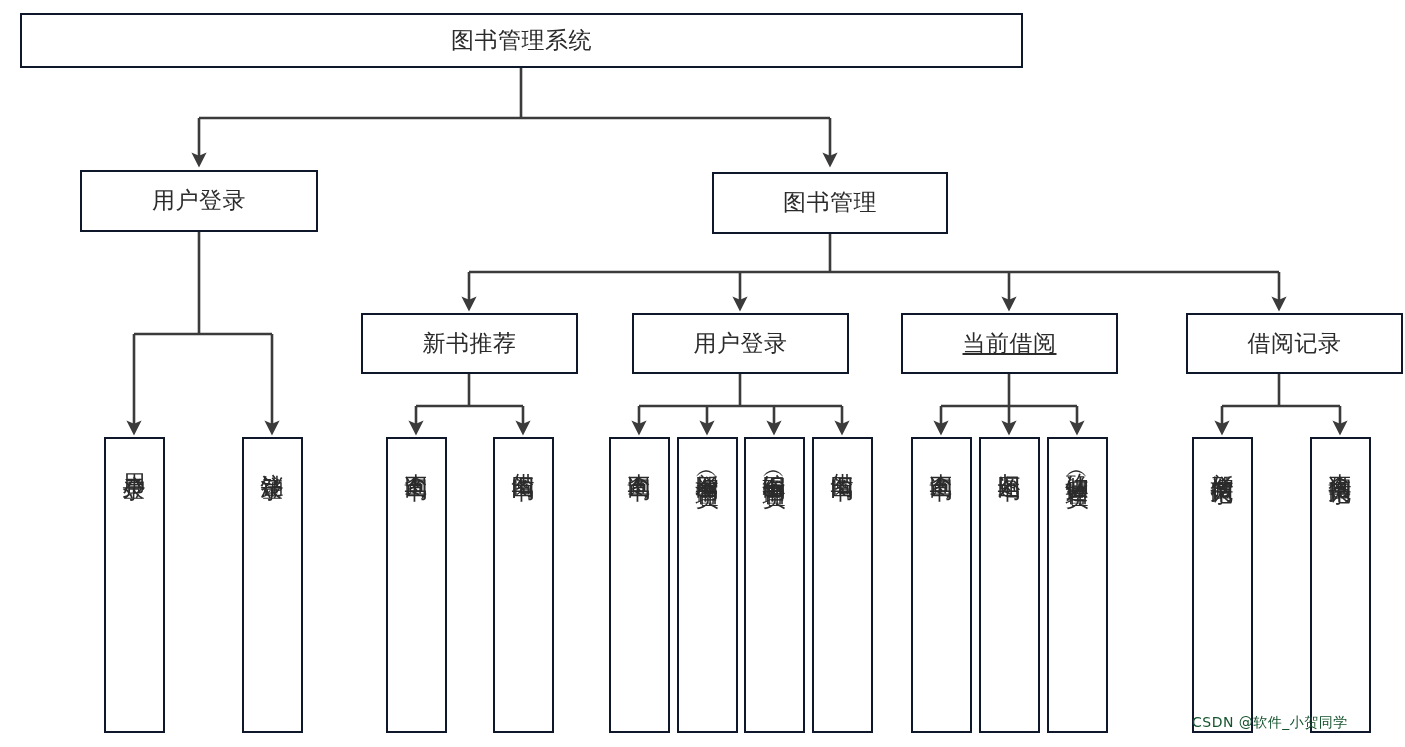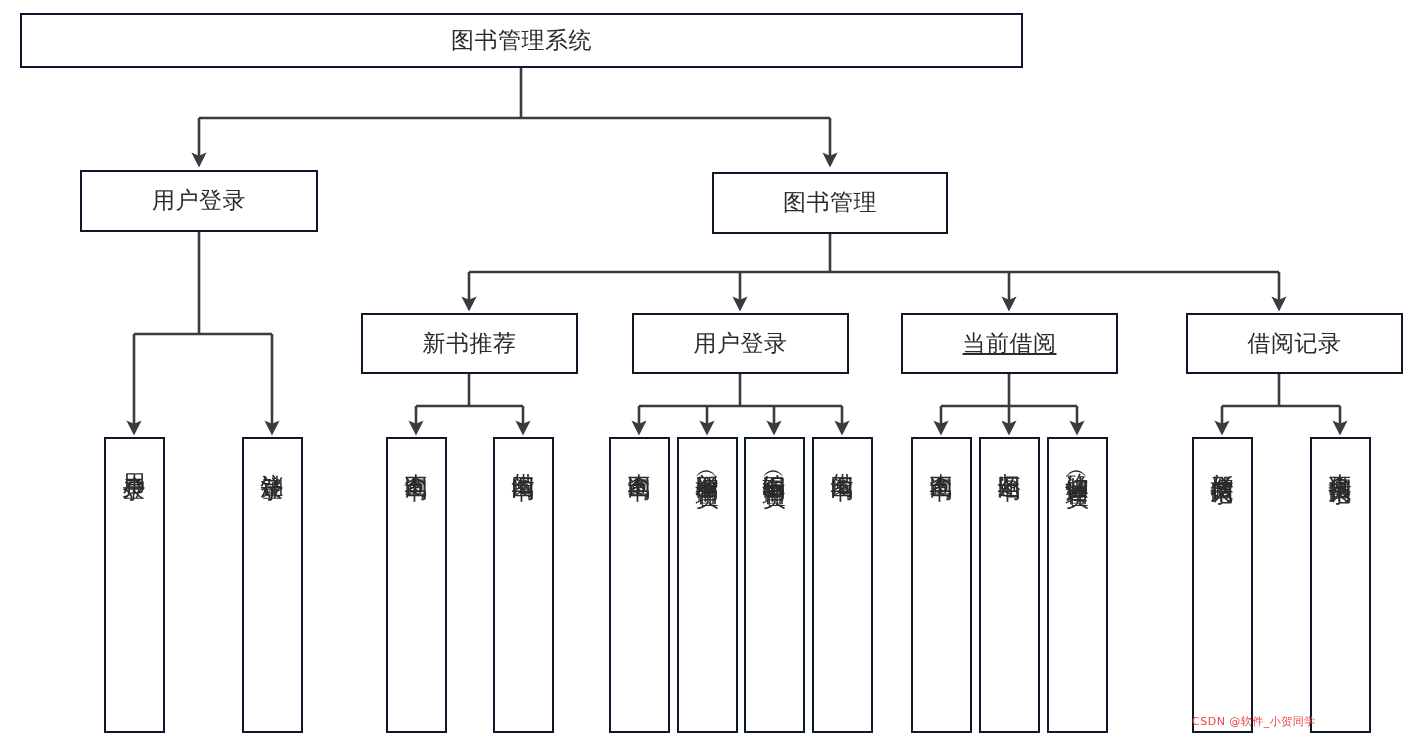--- a/index.html
+++ b/index.html
@@ -61,22 +61,22 @@
     writing-mode: vertical-rl;
     text-orientation: upright;
     font-size: 23px;
     line-height: 1.05;
     letter-spacing: 2px;
     white-space: nowrap;
     max-height: 280px;
   }
   .watermark {
     position: absolute;
-    font-size: 11px;
-    color: #ef4444;
+    font-size: 14px;
+    color: #14532d;
     white-space: nowrap;
     z-index: 5;
     letter-spacing: 0.5px;
   }
 </style>
 </head>
 <body>
 
 <div id="diagram-root">
 

